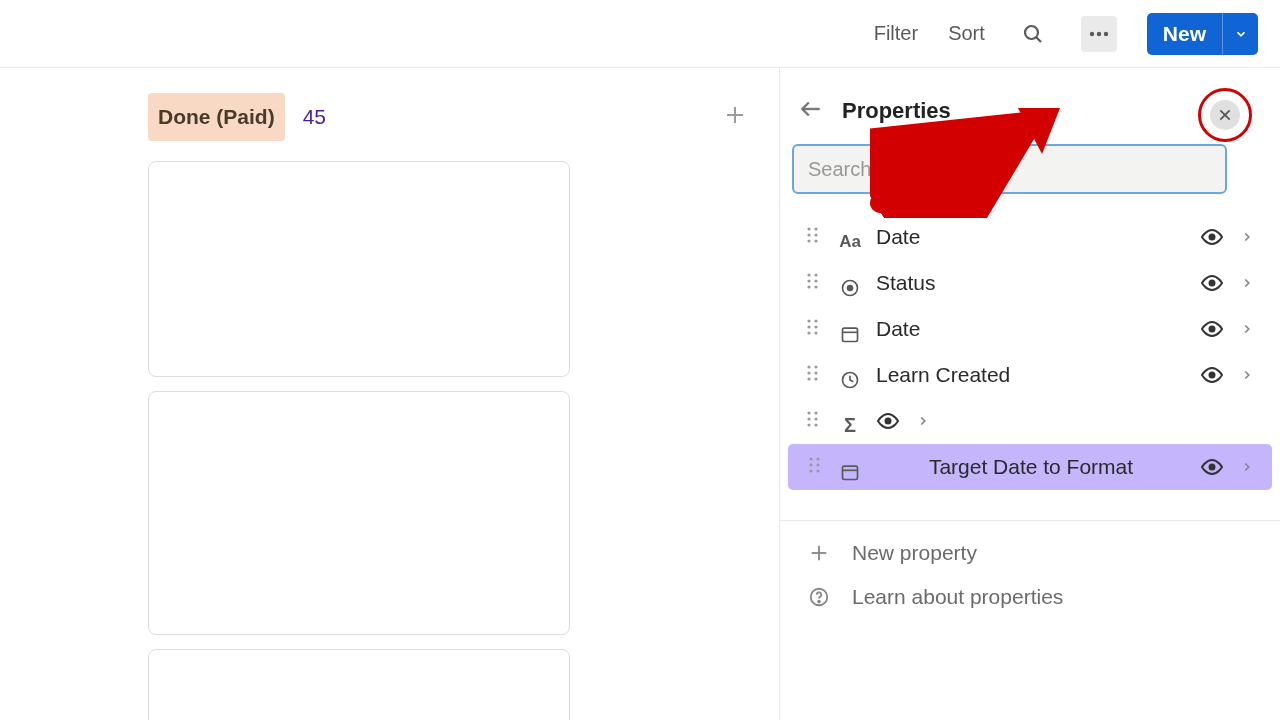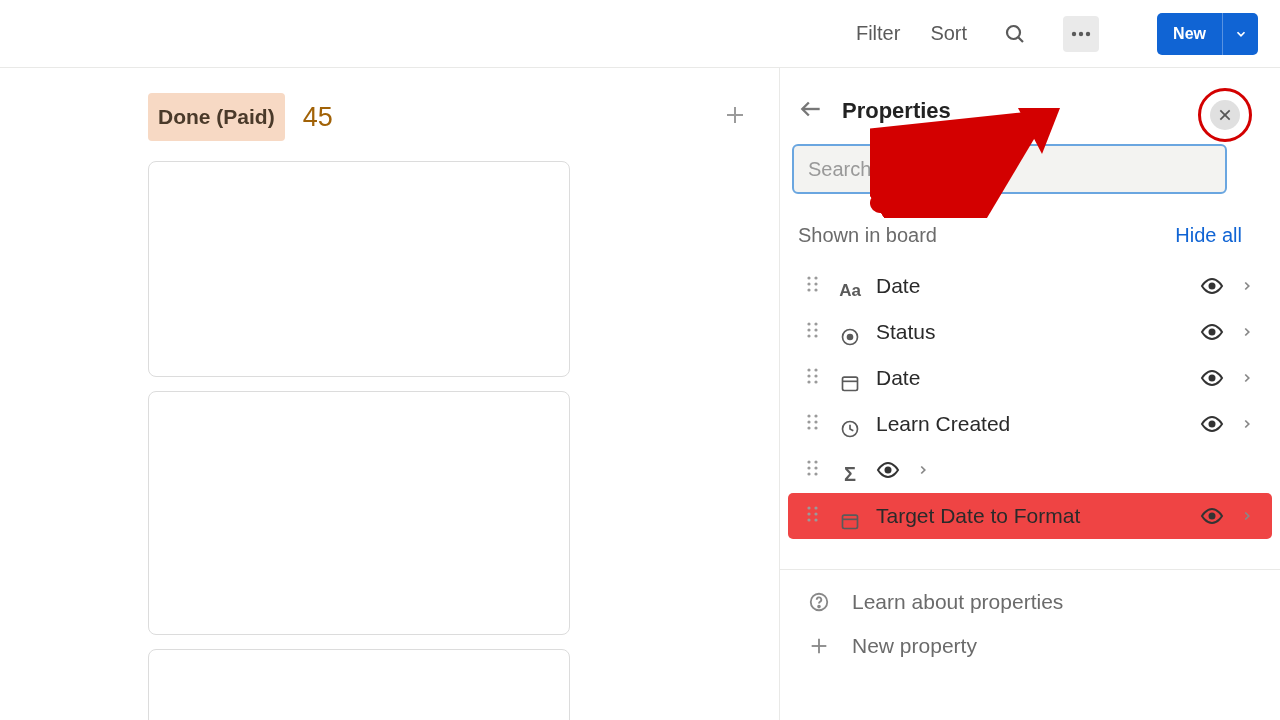--- a/index.html
+++ b/index.html
@@ -40,28 +40,27 @@
     background: #eaeaea;
   }
   .new-btn {
     display: flex;
     align-items: stretch;
     height: 42px;
   }
   .new-main {
     background: #1064d4;
     color: #fff;
-    font-size: 16px;
+    font-size: 21px;
     font-weight: 600;
     padding: 0 16px;
     display: flex;
     align-items: center;
     border-radius: 5px 0 0 5px;
     cursor: pointer;
-    margin-left: 28px;
   }
   .new-drop {
     background: #1064d4;
     color: #fff;
     width: 36px;
     display: flex;
     align-items: center;
     justify-content: center;
     border-radius: 0 5px 5px 0;
     border-left: 1px solid rgba(255,255,255,0.3);
@@ -85,22 +84,22 @@
   }
   .col-tag {
     background: #f7d9c4;
     color: #4a3a2a;
     font-size: 21px;
     font-weight: 600;
     padding: 12px 10px;
     border-radius: 4px;
   }
   .col-count {
-    color: #a16207;
-    font-size: 27px;
+    color: #4c1d95;
+    font-size: 21px;
   }
   .col-add {
     position: absolute;
     right: 32px;
     color: #9b9b9b;
     cursor: pointer;
   }
   .card {
     width: 422px;
     border: 1px solid #dcdcdc;
@@ -192,21 +191,21 @@
   }
   .prop-row {
     display: flex;
     align-items: center;
     height: 46px;
     padding: 0 16px 0 18px;
     border-radius: 5px;
     gap: 14px;
     cursor: pointer;
   }
-  .prop-row.hover { background: #ef4444; }
+  .prop-row.hover { background: #c4b5fd; text-align: center; }
   .drag-handle {
     color: #9a9a9a;
     flex: 0 0 18px;
     cursor: grab;
   }
   .prop-icon {
     color: #5a5a5a;
     flex: 0 0 24px;
     display: flex;
     align-items: center;
@@ -322,24 +321,20 @@
               <line x1="19" y1="5" x2="5" y2="19"></line>
             </svg>
         </div>
       </div>
     </div>
 
     <div class="search-wrap">
       <input class="search-input" placeholder="Search for a property..." style="">
     </div>
 
-    <div class="section-row">
-      <span class="section-label">Shown in board</span>
-      <span class="hide-all">Hide all</span>
-    </div>
 
     <div class="prop-list">
       <div class="prop-row">
         <span class="drag-handle"><svg width="14" height="18" viewBox="0 0 14 18" fill="currentColor">
               <circle cx="3" cy="3" r="1.6"></circle>
               <circle cx="10" cy="3" r="1.6"></circle>
               <circle cx="3" cy="9" r="1.6"></circle>
               <circle cx="10" cy="9" r="1.6"></circle>
               <circle cx="3" cy="15" r="1.6"></circle>
               <circle cx="10" cy="15" r="1.6"></circle>
@@ -501,36 +496,36 @@
             </svg>
           </span>
       </div>
     </div>
 
     <div class="divider"></div>
 
     <div class="footer-row">
       <span class="footer-icon">
         <svg width="22" height="22" viewBox="0 0 24 24" fill="none" stroke="currentColor" stroke-width="2">
+            <line x1="12" y1="4" x2="12" y2="20"></line>
+            <line x1="4" y1="12" x2="20" y2="12"></line>
+          </svg>
+      </span>
+      <span class="footer-label">New property</span>
+    </div>
+
+    <div class="footer-row">
+      <span class="footer-icon">
+        <svg width="22" height="22" viewBox="0 0 24 24" fill="none" stroke="currentColor" stroke-width="2">
             <circle cx="12" cy="12" r="9"></circle>
             <path d="M9.5 9.5a2.5 2.5 0 1 1 3.5 2.3c-.8.4-1 1-1 1.7"></path>
             <circle cx="12" cy="17" r="1" fill="currentColor"></circle>
           </svg>
       </span>
       <span class="footer-label">Learn about properties</span>
-    </div>
-
-    <div class="footer-row">
-      <span class="footer-icon">
-        <svg width="22" height="22" viewBox="0 0 24 24" fill="none" stroke="currentColor" stroke-width="2">
-            <line x1="12" y1="4" x2="12" y2="20"></line>
-            <line x1="4" y1="12" x2="20" y2="12"></line>
-          </svg>
-      </span>
-      <span class="footer-label">New property</span>
     </div>
   </div>
 </div>
 
 <svg class="arrow-annotation" width="200" height="110" viewBox="0 0 200 110">
   <defs>
     <marker id="ah" markerWidth="12" markerHeight="12" refX="9" refY="5" orient="auto">
       <path d="M0,0 L10,5 L0,10 z" fill="#d30000"></path>
     </marker>
   </defs>

